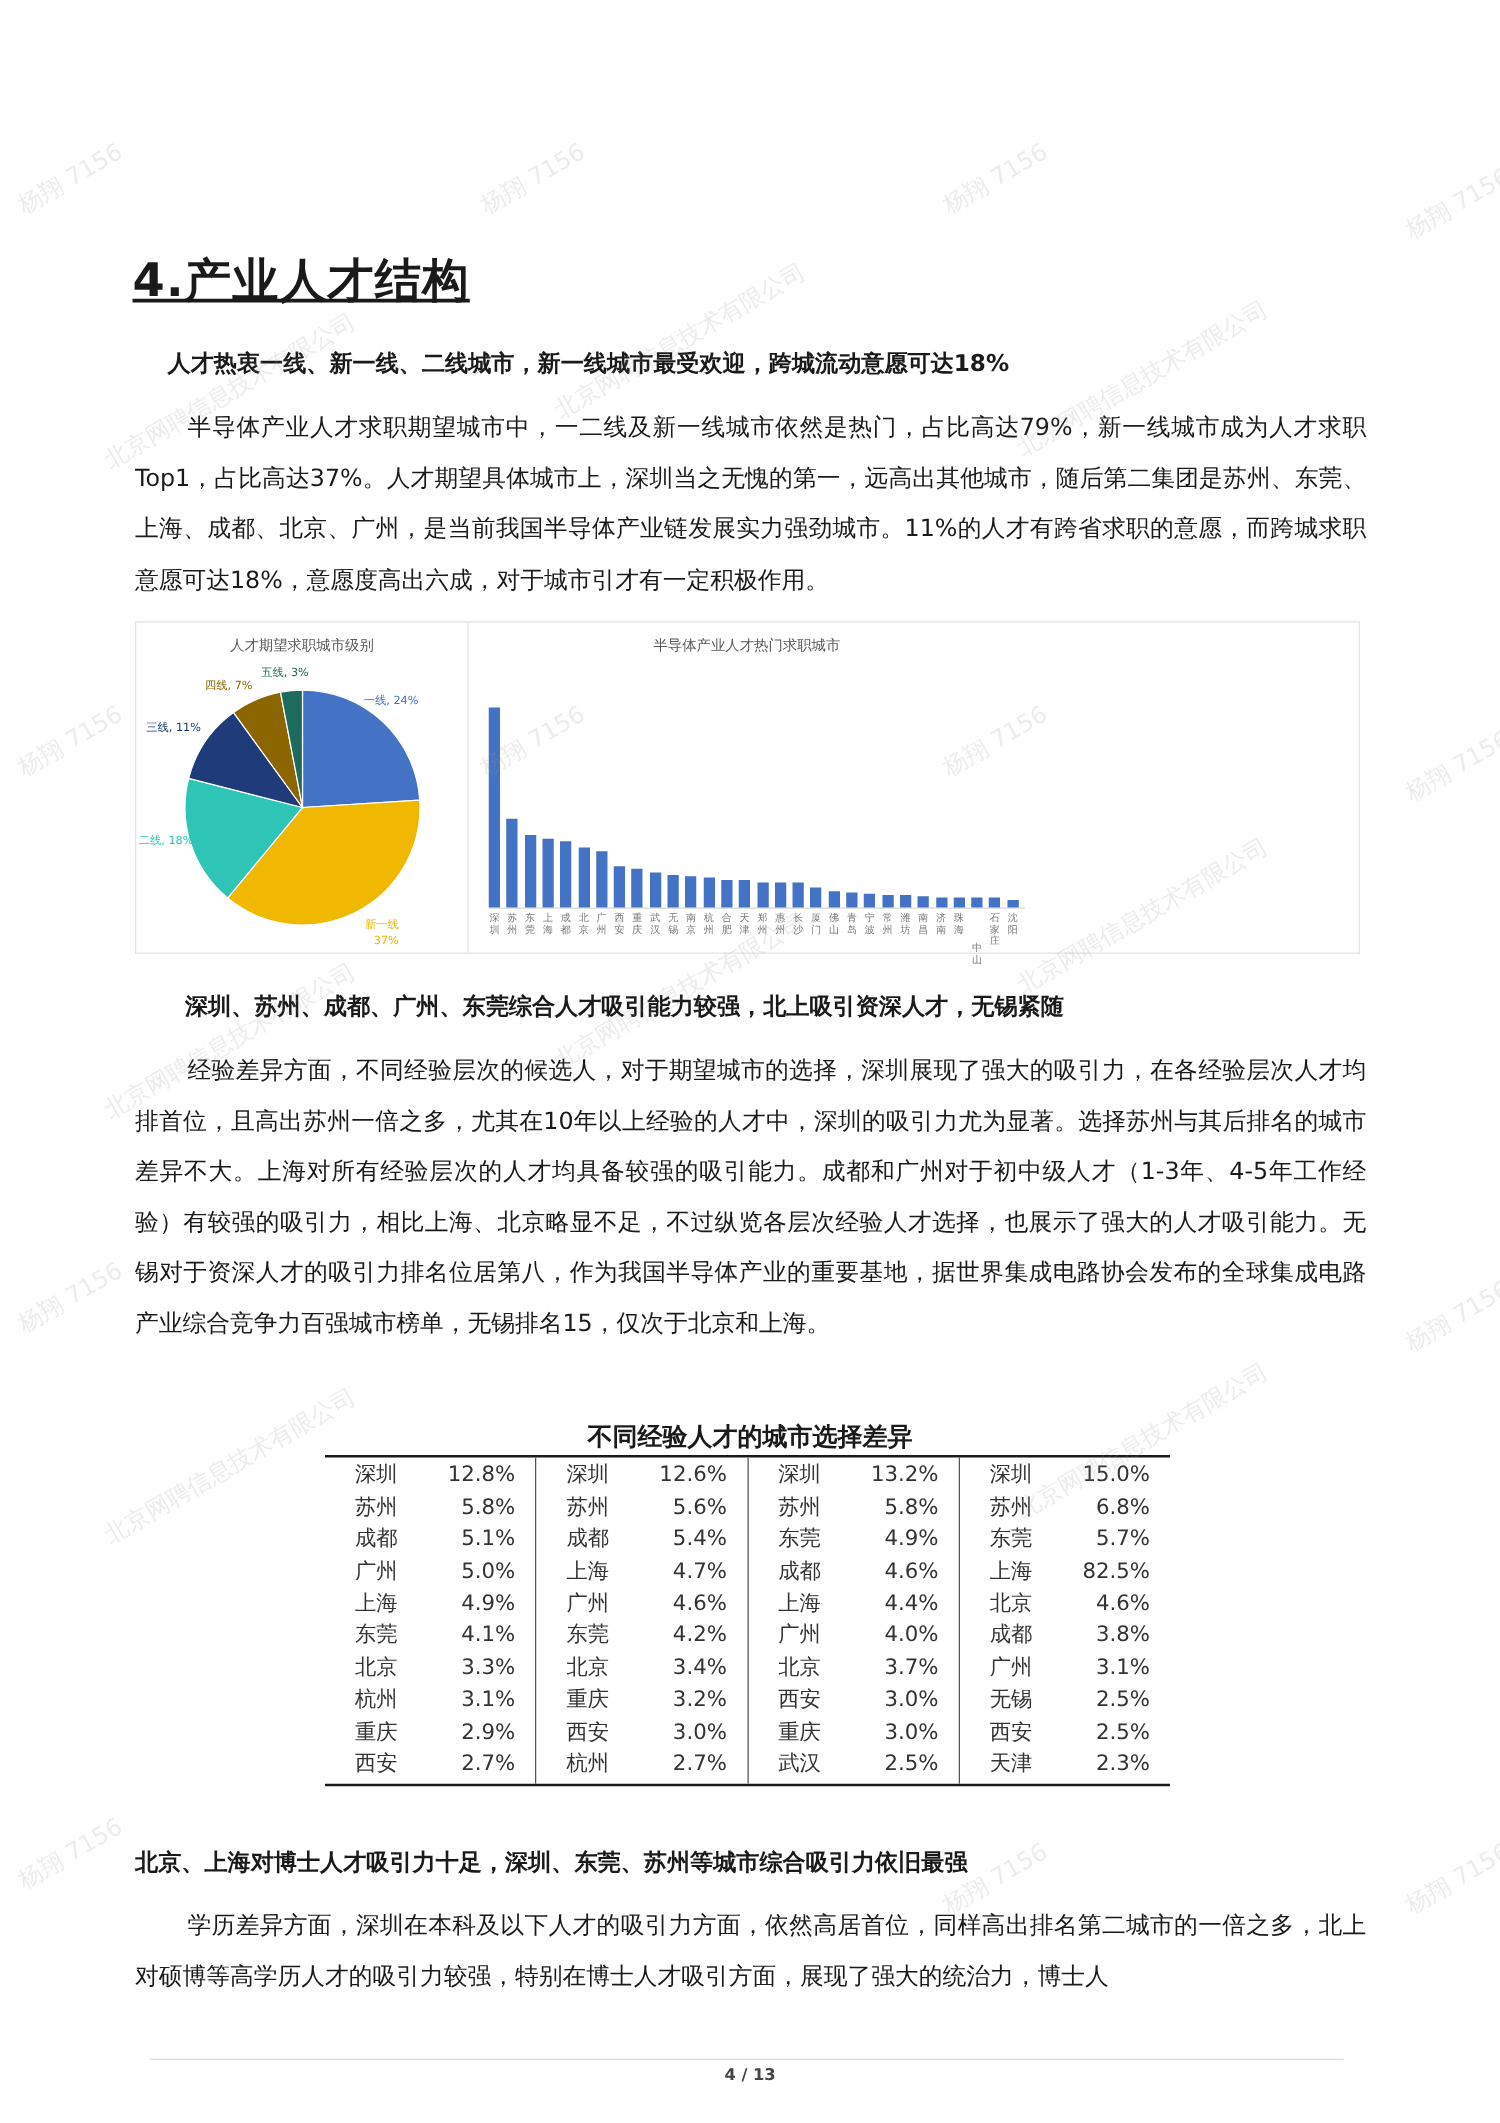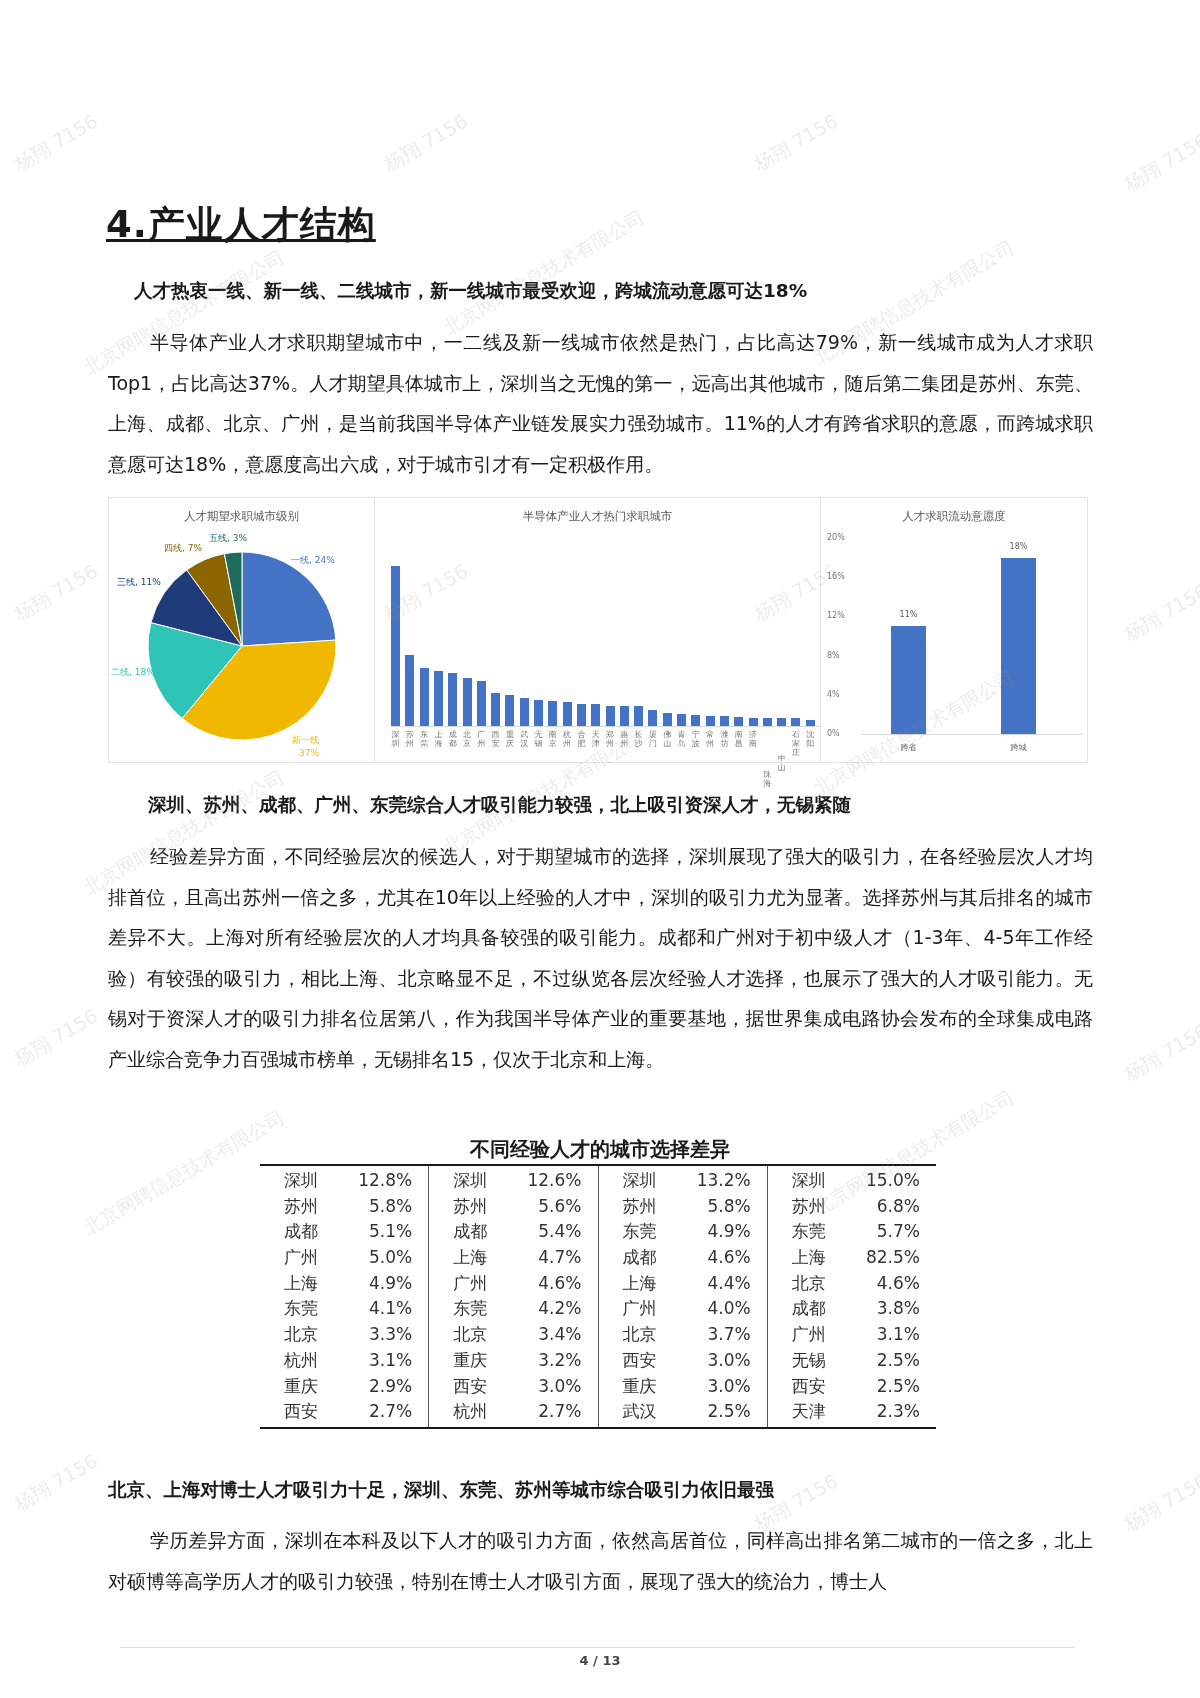--- a/index.html
+++ b/index.html
@@ -122,48 +122,30 @@
           <div class="bar-label" style="left: 315.8px;">宁波</div>
           <div class="bar" style="left: 330.6px; width: 9px; top: 217.809px; height: 10.1911px; bottom: auto;"></div>
           <div class="bar-label" style="left: 330.1px;">常州</div>
           <div class="bar" style="left: 344.9px; width: 9px; top: 217.809px; height: 10.1911px; bottom: auto;"></div>
           <div class="bar-label" style="left: 344.4px;">潍坊</div>
           <div class="bar" style="left: 359.2px; width: 9px; top: 218.828px; height: 9.17197px; bottom: auto;"></div>
           <div class="bar-label" style="left: 358.7px;">南昌</div>
           <div class="bar" style="left: 373.5px; width: 9px; top: 219.847px; height: 8.15287px; bottom: auto;"></div>
           <div class="bar-label" style="left: 373px;">济南</div>
           <div class="bar" style="left: 387.8px; width: 9px; top: 219.847px; height: 8.15287px; bottom: auto;"></div>
-          <div class="bar-label" style="left: 387.3px; margin-top: 40px;">珠海</div>
+          <div class="bar-label" style="left: 387.3px;">珠海</div>
           <div class="bar" style="left: 402.1px; width: 9px; top: 219.847px; height: 8.15287px; bottom: auto;"></div>
           <div class="bar-label" style="left: 401.6px; margin-top: 24px;">中山</div>
           <div class="bar" style="left: 416.4px; width: 9px; top: 219.847px; height: 8.15287px; bottom: auto;"></div>
           <div class="bar-label" style="left: 415.9px;">石家庄</div>
           <div class="bar" style="left: 430.7px; width: 9px; top: 221.885px; height: 6.11465px; bottom: auto;"></div>
           <div class="bar-label" style="left: 430.2px;">沈阳</div>
         </div>
     </div>
 
-    <div class="chart-panel sep" style="left:711px; width:267px;">
-      <div class="chart-title">人才求职流动意愿度</div>
-      <div id="mob-bars" style="position:absolute;left:0;top:0;width:267px;height:264px;">
-          <div class="ytick" style="left: 6px; top: 231px;">0%</div>
-          <div class="ytick" style="left: 6px; top: 191.8px;">4%</div>
-          <div class="ytick" style="left: 6px; top: 152.6px;">8%</div>
-          <div class="ytick" style="left: 6px; top: 113.4px;">12%</div>
-          <div class="ytick" style="left: 6px; top: 74.2px;">16%</div>
-          <div class="ytick" style="left: 6px; top: 35px;">20%</div>
-          <div class="baseline" style="left: 40px; width: 222px; top: 236px;"></div>
-          <div class="bar" style="left: 70px; width: 35px; top: 128.2px; height: 107.8px; bottom: auto;"></div>
-          <div class="val-label" style="left: 67.5px; top: 112.2px;">11%</div>
-          <div class="val-label" style="left: 67.5px; top: 244px;">跨省</div>
-          <div class="bar" style="left: 180px; width: 35px; top: 59.6px; height: 176.4px; bottom: auto;"></div>
-          <div class="val-label" style="left: 177.5px; top: 43.6px;">18%</div>
-          <div class="val-label" style="left: 177.5px; top: 244px;">跨城</div>
-        </div>
-    </div>
   </div>
 
   <div class="h2" style="top:792px;margin-left:40px;">深圳、苏州、成都、广州、东莞综合人才吸引能力较强，北上吸引资深人才，无锡紧随</div>
 
   <div class="para" style="top:836px;">经验差异方面，不同经验层次的候选人，对于期望城市的选择，深圳展现了强大的吸引力，在各经验层次人才均排首位，且高出苏州一倍之多，尤其在10年以上经验的人才中，深圳的吸引力尤为显著。选择苏州与其后排名的城市差异不大。上海对所有经验层次的人才均具备较强的吸引能力。成都和广州对于初中级人才（1-3年、4-5年工作经验）有较强的吸引力，相比上海、北京略显不足，不过纵览各层次经验人才选择，也展示了强大的人才吸引能力。无锡对于资深人才的吸引力排名位居第八，作为我国半导体产业的重要基地，据世界集成电路协会发布的全球集成电路产业综合竞争力百强城市榜单，无锡排名15，仅次于北京和上海。</div>
 
   <div class="tbl-title">不同经验人才的城市选择差异</div>
   <div class="tbl">
     <div class="tbl-body" id="tbl-body">
         <div class="tbl-col">

